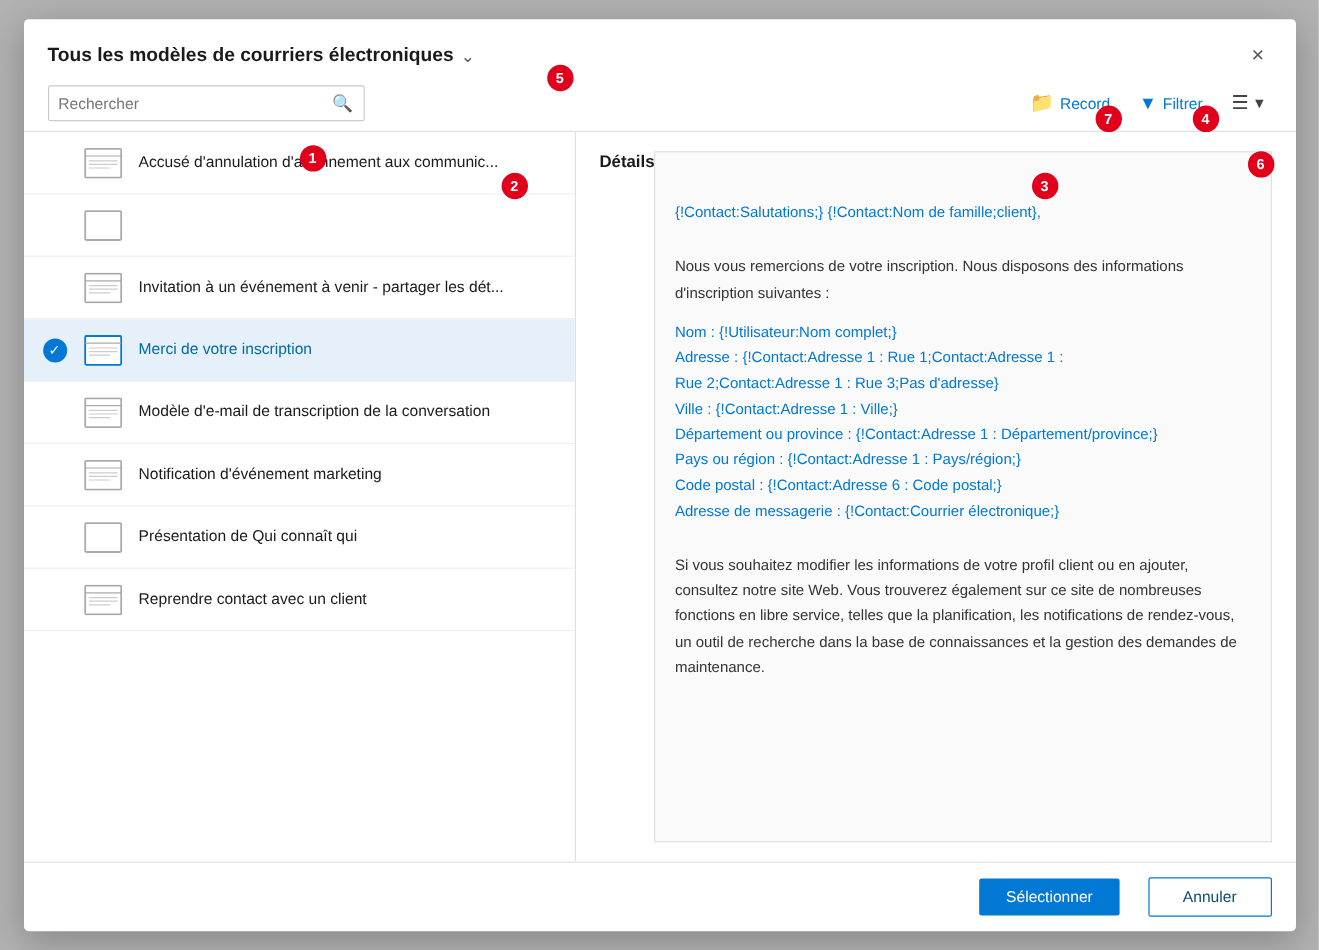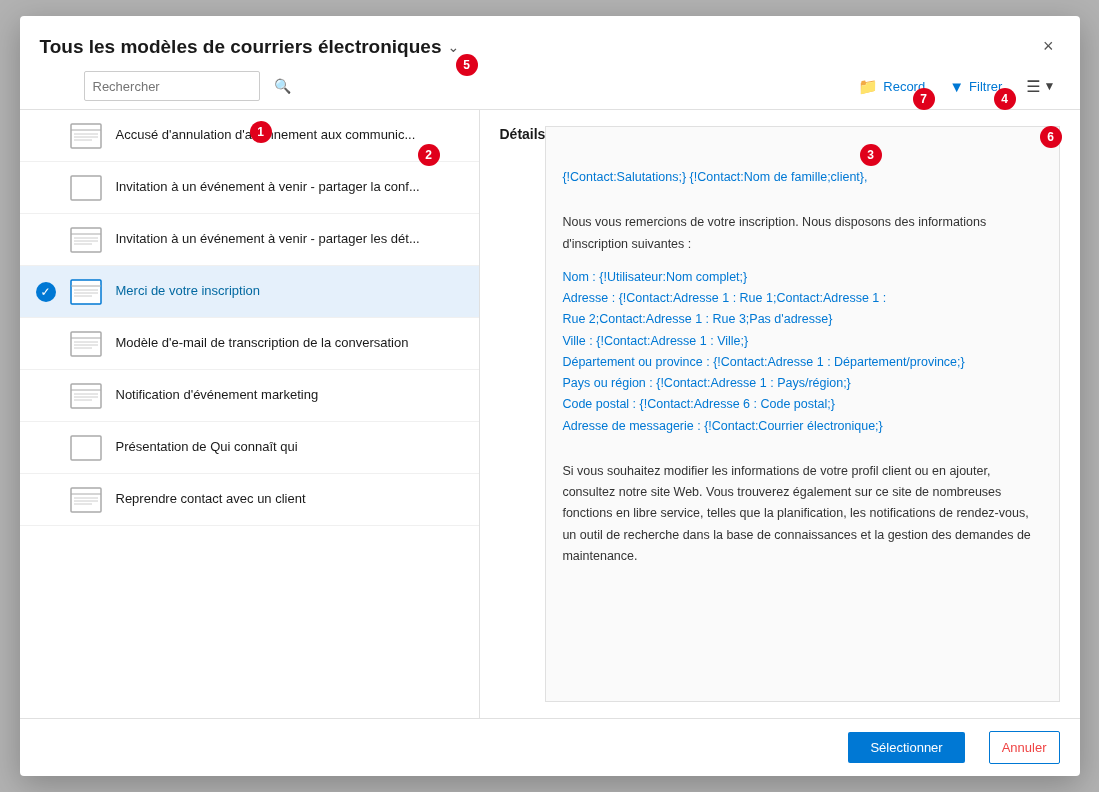--- a/index.html
+++ b/index.html
@@ -28,21 +28,21 @@
       justify-content: space-between;
       padding: 18px 20px 6px 20px;
       flex-shrink: 0;
     }
     .dialog-title-area {
       display: flex;
       align-items: center;
       gap: 6px;
     }
     .dialog-title {
-      font-size: 19px;
+      font-size: 16px;
       font-weight: 600;
       color: #1a1a1a;
     }
     .title-chevron {
       color: #555;
       font-size: 14px;
       cursor: pointer;
     }
     .close-btn {
       background: none;
@@ -60,25 +60,24 @@
       justify-content: space-between;
       padding: 6px 20px 8px 20px;
       flex-shrink: 0;
     }
     .search-box {
       display: flex;
       align-items: center;
       border: 1px solid #ccc;
       border-radius: 2px;
       background: #fff;
-      width: 176px;
+      width: 264px;
       height: 30px;
       padding: 0 8px;
       gap: 6px;
-      margin-left: 44px;
     }
     .search-input {
       border: none;
       outline: none;
       flex: 1;
       font-size: 13px;
       color: #555;
       background: transparent;
     }
     .search-icon { color: #555; font-size: 14px; }
@@ -245,24 +244,24 @@
       color: #fff;
       border: none;
       border-radius: 2px;
       padding: 8px 22px;
       font-size: 13px;
       cursor: pointer;
       font-weight: 500;
     }
     .btn-secondary {
       background: #fff;
-      color: #ef4444;
+      color: #0c4a6e;
       border: 1px solid #0078d4;
       border-radius: 2px;
-      padding: 8px 12px;
+      padding: 8px 28px;
       font-size: 13px;
       cursor: pointer;
     }
 
     
     .list-panel::-webkit-scrollbar,
     .detail-content::-webkit-scrollbar { width: 6px; }
     .list-panel::-webkit-scrollbar-thumb,
     .detail-content::-webkit-scrollbar-thumb { background: #ccc; border-radius: 3px; }
   </style>
@@ -327,21 +326,20 @@
       </div>
 
 
       <div class="list-item">
         <div class="item-check"></div>
         <div class="item-icon">
           <svg class="email-icon-svg" viewBox="0 0 32 26" fill="none" xmlns="http://www.w3.org/2000/svg">
             <rect x="1" y="1" width="30" height="24" rx="1" stroke="#aaa" stroke-width="1.5" fill="white"></rect>
           </svg>
         </div>
-        <span class="item-label">Invitation à un événement à venir - partager la conf...</span>
       </div>
 
       <div class="list-item">
         <div class="item-check"></div>
         <div class="item-icon">
           <svg class="email-icon-svg" viewBox="0 0 32 26" fill="none" xmlns="http://www.w3.org/2000/svg">
             <rect x="1" y="1" width="30" height="24" rx="1" stroke="#aaa" stroke-width="1.5" fill="white"></rect>
             <line x1="1" y1="7" x2="31" y2="7" stroke="#aaa" stroke-width="1"></line>
             <line x1="4" y1="11" x2="28" y2="11" stroke="#ccc" stroke-width="1"></line>
             <line x1="4" y1="14" x2="28" y2="14" stroke="#ccc" stroke-width="1"></line>

